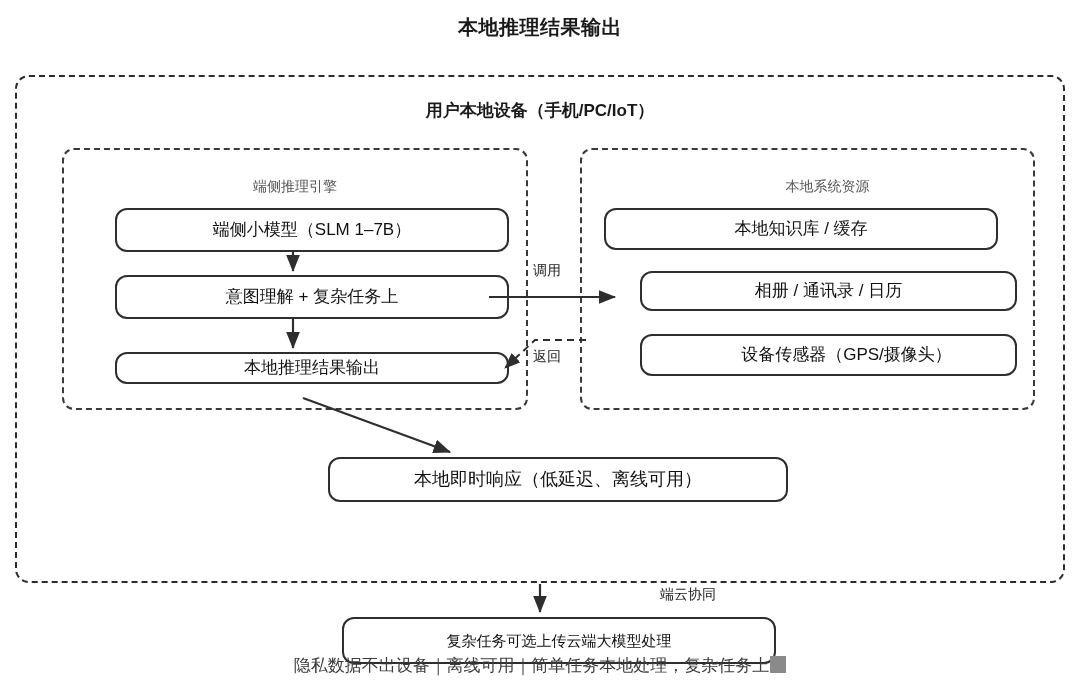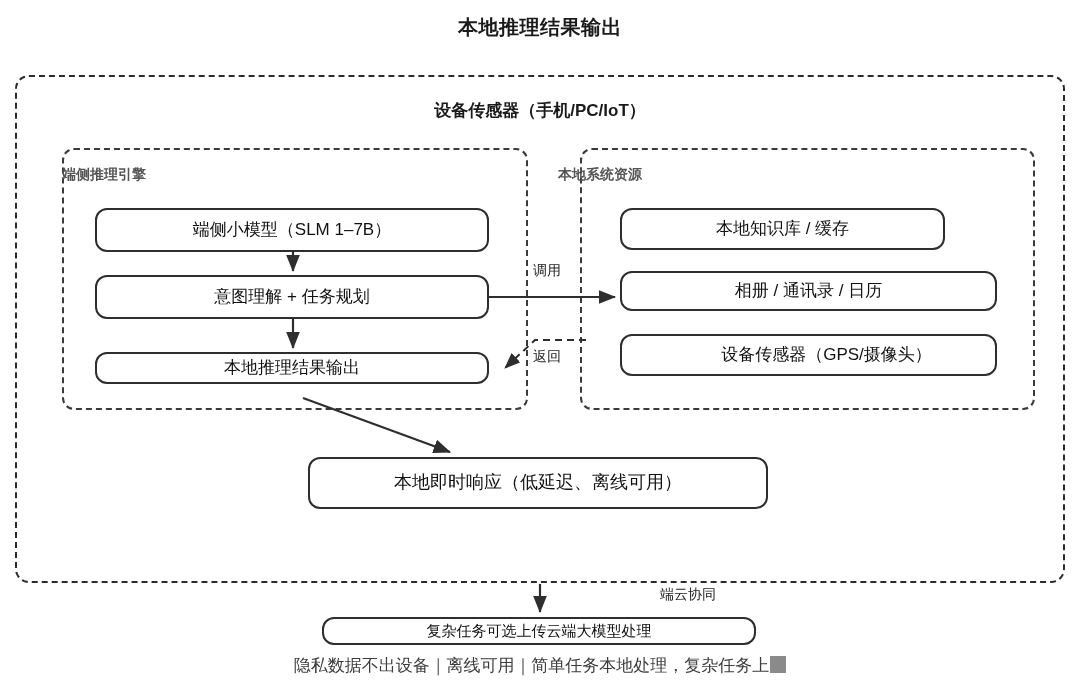--- a/index.html
+++ b/index.html
@@ -50,57 +50,59 @@
     position: absolute;
     text-align: center;
     font-size: 17px;
     font-weight: bold;
     color: #1a1a1a;
   }
   #device-label { left: 15px; top: 99px; width: 1050px; }
 
   .panel-label {
     position: absolute;
-    text-align: left;
+    text-align: center;
     font-size: 14px;
     color: #555555;
-    font-weight: bold;
+    font-weight: normal;
+    margin-top: 12px;
   }
   #engine-label   { left: 62px;  top: 166px; width: 466px; }
-  #resource-label { left: 558px; top: 166px; width: 455px; }
+  #resource-label { left: 600px; top: 166px; width: 455px; }
 
   
   .node {
     position: absolute;
     box-sizing: border-box;
     border: 2.2px solid #2e2e2e;
     border-radius: 12px;
     background: #ffffff;
     display: flex;
     align-items: center;
     justify-content: center;
     font-size: 17px;
     color: #111111;
     line-height: 1.2;
     white-space: nowrap;
+    margin-left: 20px;
   }
 
   
   #node-slm      { left: 95px;  top: 208px; width: 394px; height: 44px; }
   #node-intent   { left: 95px;  top: 275px; width: 394px; height: 44px; }
   #node-output   { left: 95px;  top: 352px; width: 394px; height: 32px; }
 
   
-  #node-kb       { left: 620px; top: 208px; width: 325px; height: 42px; }
+  #node-kb       { left: 584px; top: 208px; width: 394px; height: 42px; }
   #node-personal { left: 620px; top: 271px; width: 377px; height: 40px; }
   #node-sensors  { left: 620px; top: 334px; width: 377px; height: 42px; padding-left: 36px; }
 
   
-  #node-response { left: 308px; top: 457px; width: 460px; height: 52px; font-size: 18px; }
-  #node-cloud    { left: 322px; top: 617px; width: 434px; height: 28px; font-size: 15px; }
+  #node-response { left: 308px; top: 457px; width: 460px; height: 45px; font-size: 18px; }
+  #node-cloud    { left: 322px; top: 617px; width: 434px; height: 47px; font-size: 15px; }
 
   
   .edge-label {
     position: absolute;
     font-size: 14px;
     color: #222222;
     white-space: nowrap;
   }
   #label-call   { left: 533px; top: 262px; }
   #label-return { left: 533px; top: 348px; font-family: Liberation Mono, monospace; }
@@ -135,27 +137,27 @@
     vertical-align: -2px;
     margin-left: 1px;
   }
 </style>
 </head>
 <body>
 
 <div class="diagram-title">本地推理结果输出</div>
 
 <div class="dashed-box" id="device-box"></div>
-<div class="container-label" id="device-label">设备传感器（手机/PC/IoT）</div>
+<div class="container-label" id="device-label">用户本地设备（手机/PC/IoT）</div>
 
 <div class="dashed-box inner" id="engine-box"></div>
 <div class="panel-label" id="engine-label">端侧推理引擎</div>
 
 <div class="node" id="node-slm">端侧小模型（SLM 1–7B）</div>
-<div class="node" id="node-intent">意图理解 + 任务规划</div>
+<div class="node" id="node-intent">意图理解 + 复杂任务上</div>
 <div class="node" id="node-output">本地推理结果输出</div>
 
 <div class="dashed-box inner" id="resource-box"></div>
 <div class="panel-label" id="resource-label">本地系统资源</div>
 
 <div class="node" id="node-kb">本地知识库 / 缓存</div>
 <div class="node" id="node-personal">相册 / 通讯录 / 日历</div>
 <div class="node" id="node-sensors">设备传感器（GPS/摄像头）</div>
 
 <div class="node" id="node-response">本地即时响应（低延迟、离线可用）</div>

